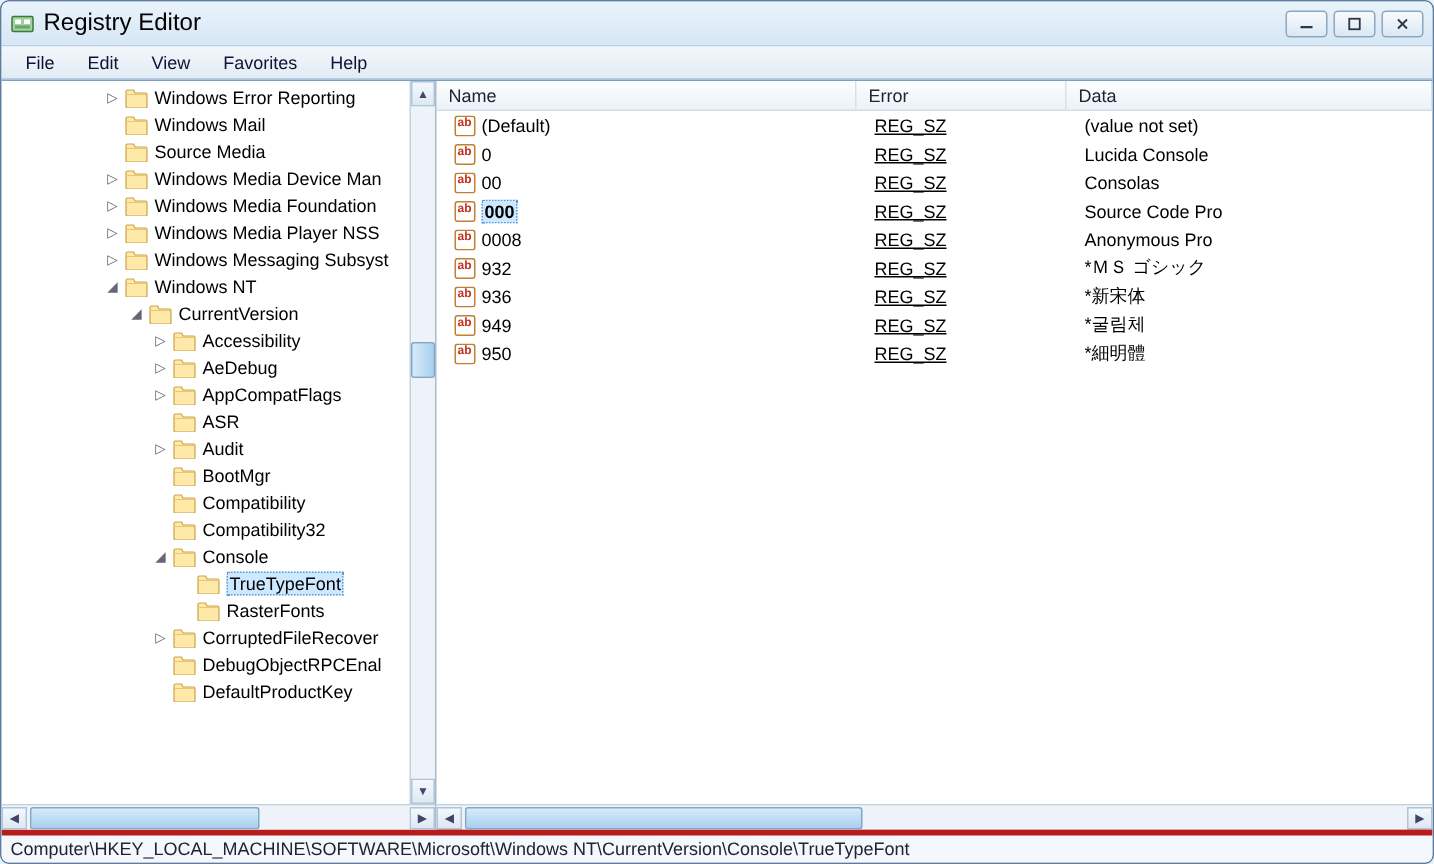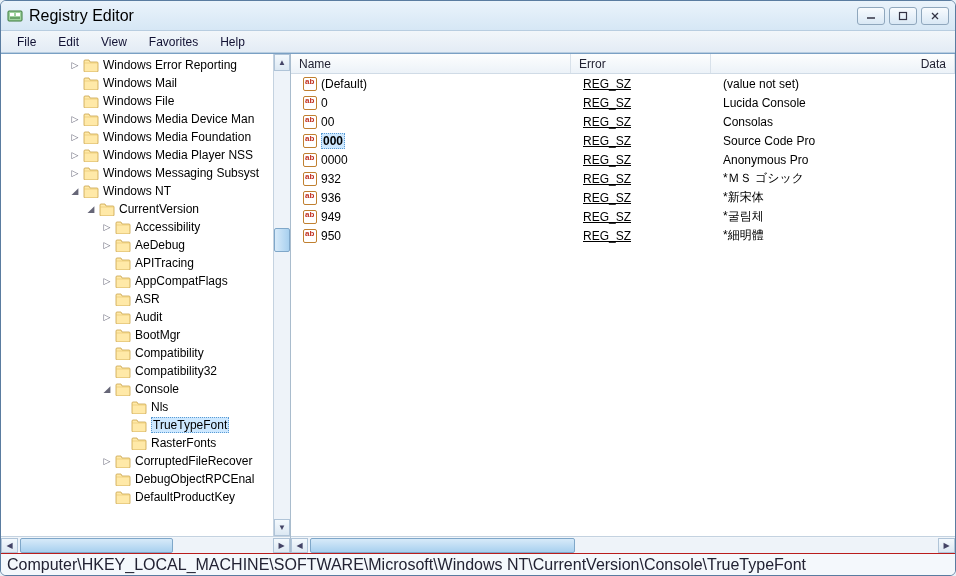--- a/index.html
+++ b/index.html
@@ -165,21 +165,21 @@
     background: linear-gradient(#fdfefe,#ecf2f8);
   }
   .list-header .col {
     padding: 3px 8px;
     border-right: 1px solid #d8e1ea;
     font-size: 12px; color: #223;
     cursor: pointer;
   }
   .col-name { width: 280px; }
   .col-type { width: 140px; }
-  .col-data { flex: 1; text-align: right; }
+  .col-data { flex: 1; }
   .list-body {
     flex:1;
     overflow: hidden;
   }
   .list-row {
     display: flex;
     height: 19px;
     align-items: center;
     font-size: 12px;
     cursor: pointer;
@@ -195,25 +195,25 @@
     width:14px;height:14px;display:inline-block;
     border:1px solid #c08030;border-radius:2px;
     background:#fff;position:relative;flex-shrink:0;
   }
   .string-icon::after{
     content:"ab";position:absolute;top:-1px;left:1px;
     font-size:8px;font-weight:bold;color:#c03020;
   }
   .statusbar {
     height: 22px;
-    border-top: 1px solid #b91c1c;
+    border-top: 4px solid #b91c1c;
     background: #f4f8fc;
     display: flex; align-items: center;
     padding: 0 6px;
-    font-size: 16px; color: #223;
+    font-size: 12px; color: #223;
   }
   
   .folder-svg { width:16px;height:13px; }
 </style>
 </head>
 <body>
 
 <div class="window">
 
   <div class="titlebar">
@@ -276,21 +276,21 @@
               </svg></span>
             <span class="tree-label">Windows Mail</span>
           </div>
           <div class="tree-row">
             <span class="indent" style="width: 64px;"></span>
             <span class="expando"></span>
             <span class="folder-icon"><svg class="folder-svg" viewBox="0 0 16 13">
                 <path d="M1 3 L1 12 Q1 13 2 13 L14 13 Q15 13 15 12 L15 4 Q15 3 14 3 L7 3 L6 1 L2 1 Q1 1 1 2 Z" fill="#ffe9a8" stroke="#c9a24a" stroke-width="0.8"></path>
                 <path d="M1 4 L15 4" stroke="#e6c36a" stroke-width="0.6"></path>
               </svg></span>
-            <span class="tree-label">Windows File</span>
+            <span class="tree-label">Source Media</span>
           </div>
           <div class="tree-row">
             <span class="indent" style="width: 64px;"></span>
             <span class="expando">▷</span>
             <span class="folder-icon"><svg class="folder-svg" viewBox="0 0 16 13">
                 <path d="M1 3 L1 12 Q1 13 2 13 L14 13 Q15 13 15 12 L15 4 Q15 3 14 3 L7 3 L6 1 L2 1 Q1 1 1 2 Z" fill="#ffe9a8" stroke="#c9a24a" stroke-width="0.8"></path>
                 <path d="M1 4 L15 4" stroke="#e6c36a" stroke-width="0.6"></path>
               </svg></span>
             <span class="tree-label">Windows Media Device Man</span>
           </div>
@@ -352,29 +352,20 @@
             <span class="indent" style="width: 96px;"></span>
             <span class="expando">▷</span>
             <span class="folder-icon"><svg class="folder-svg" viewBox="0 0 16 13">
                 <path d="M1 3 L1 12 Q1 13 2 13 L14 13 Q15 13 15 12 L15 4 Q15 3 14 3 L7 3 L6 1 L2 1 Q1 1 1 2 Z" fill="#ffe9a8" stroke="#c9a24a" stroke-width="0.8"></path>
                 <path d="M1 4 L15 4" stroke="#e6c36a" stroke-width="0.6"></path>
               </svg></span>
             <span class="tree-label">AeDebug</span>
           </div>
           <div class="tree-row">
             <span class="indent" style="width: 96px;"></span>
-            <span class="expando"></span>
-            <span class="folder-icon"><svg class="folder-svg" viewBox="0 0 16 13">
-                <path d="M1 3 L1 12 Q1 13 2 13 L14 13 Q15 13 15 12 L15 4 Q15 3 14 3 L7 3 L6 1 L2 1 Q1 1 1 2 Z" fill="#ffe9a8" stroke="#c9a24a" stroke-width="0.8"></path>
-                <path d="M1 4 L15 4" stroke="#e6c36a" stroke-width="0.6"></path>
-              </svg></span>
-            <span class="tree-label">APITracing</span>
-          </div>
-          <div class="tree-row">
-            <span class="indent" style="width: 96px;"></span>
             <span class="expando">▷</span>
             <span class="folder-icon"><svg class="folder-svg" viewBox="0 0 16 13">
                 <path d="M1 3 L1 12 Q1 13 2 13 L14 13 Q15 13 15 12 L15 4 Q15 3 14 3 L7 3 L6 1 L2 1 Q1 1 1 2 Z" fill="#ffe9a8" stroke="#c9a24a" stroke-width="0.8"></path>
                 <path d="M1 4 L15 4" stroke="#e6c36a" stroke-width="0.6"></path>
               </svg></span>
             <span class="tree-label">AppCompatFlags</span>
           </div>
           <div class="tree-row">
             <span class="indent" style="width: 96px;"></span>
             <span class="expando"></span>
@@ -421,29 +412,20 @@
             <span class="tree-label">Compatibility32</span>
           </div>
           <div class="tree-row">
             <span class="indent" style="width: 96px;"></span>
             <span class="expando">◢</span>
             <span class="folder-icon"><svg class="folder-svg" viewBox="0 0 16 13">
                 <path d="M1 3 L1 12 Q1 13 2 13 L14 13 Q15 13 15 12 L15 4 Q15 3 14 3 L7 3 L6 1 L2 1 Q1 1 1 2 Z" fill="#ffe9a8" stroke="#c9a24a" stroke-width="0.8"></path>
                 <path d="M1 4 L15 4" stroke="#e6c36a" stroke-width="0.6"></path>
               </svg></span>
             <span class="tree-label">Console</span>
-          </div>
-          <div class="tree-row">
-            <span class="indent" style="width: 112px;"></span>
-            <span class="expando"></span>
-            <span class="folder-icon"><svg class="folder-svg" viewBox="0 0 16 13">
-                <path d="M1 3 L1 12 Q1 13 2 13 L14 13 Q15 13 15 12 L15 4 Q15 3 14 3 L7 3 L6 1 L2 1 Q1 1 1 2 Z" fill="#ffe9a8" stroke="#c9a24a" stroke-width="0.8"></path>
-                <path d="M1 4 L15 4" stroke="#e6c36a" stroke-width="0.6"></path>
-              </svg></span>
-            <span class="tree-label">Nls</span>
           </div>
           <div class="tree-row sel">
             <span class="indent" style="width: 112px;"></span>
             <span class="expando"></span>
             <span class="folder-icon"><svg class="folder-svg" viewBox="0 0 16 13">
                 <path d="M1 3 L1 12 Q1 13 2 13 L14 13 Q15 13 15 12 L15 4 Q15 3 14 3 L7 3 L6 1 L2 1 Q1 1 1 2 Z" fill="#ffe9a8" stroke="#c9a24a" stroke-width="0.8"></path>
                 <path d="M1 4 L15 4" stroke="#e6c36a" stroke-width="0.6"></path>
               </svg></span>
             <span class="tree-label">TrueTypeFont</span>
           </div>
@@ -537,21 +519,21 @@
             <div class="cell name">
               <span class="string-icon"></span>
               <span class="lbl">000</span>
             </div>
             <div class="cell type">REG_SZ</div>
             <div class="cell data">Source Code Pro</div>
           </div>
           <div class="list-row">
             <div class="cell name">
               <span class="string-icon"></span>
-              <span class="lbl">0000</span>
+              <span class="lbl">0008</span>
             </div>
             <div class="cell type">REG_SZ</div>
             <div class="cell data">Anonymous Pro</div>
           </div>
           <div class="list-row">
             <div class="cell name">
               <span class="string-icon"></span>
               <span class="lbl">932</span>
             </div>
             <div class="cell type">REG_SZ</div>

